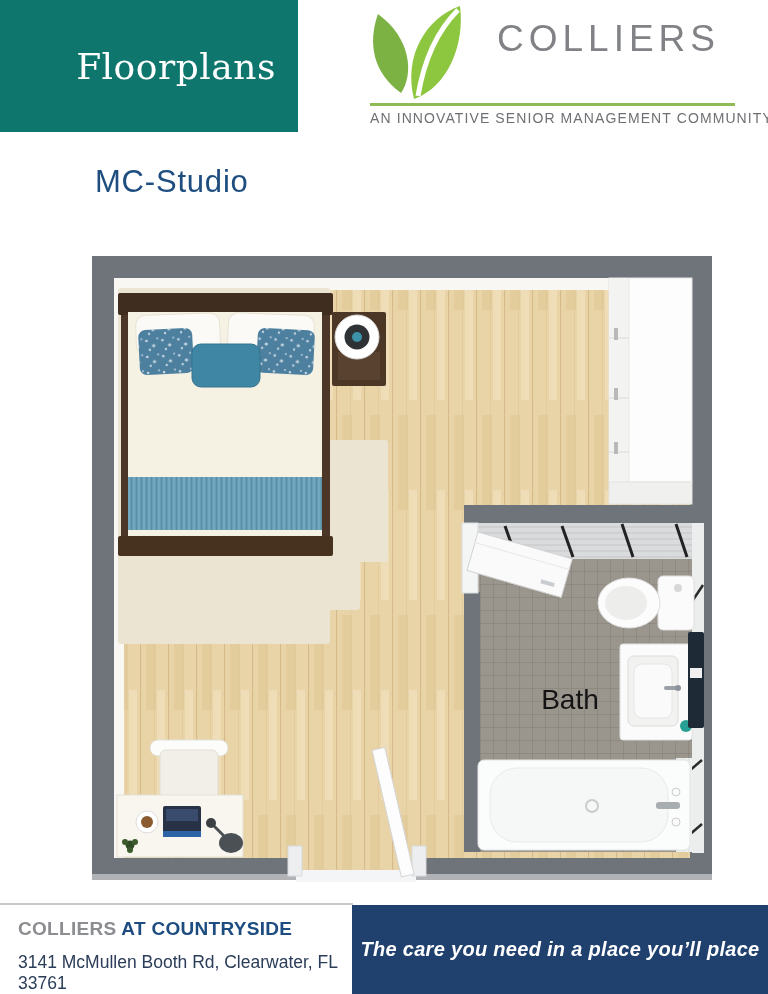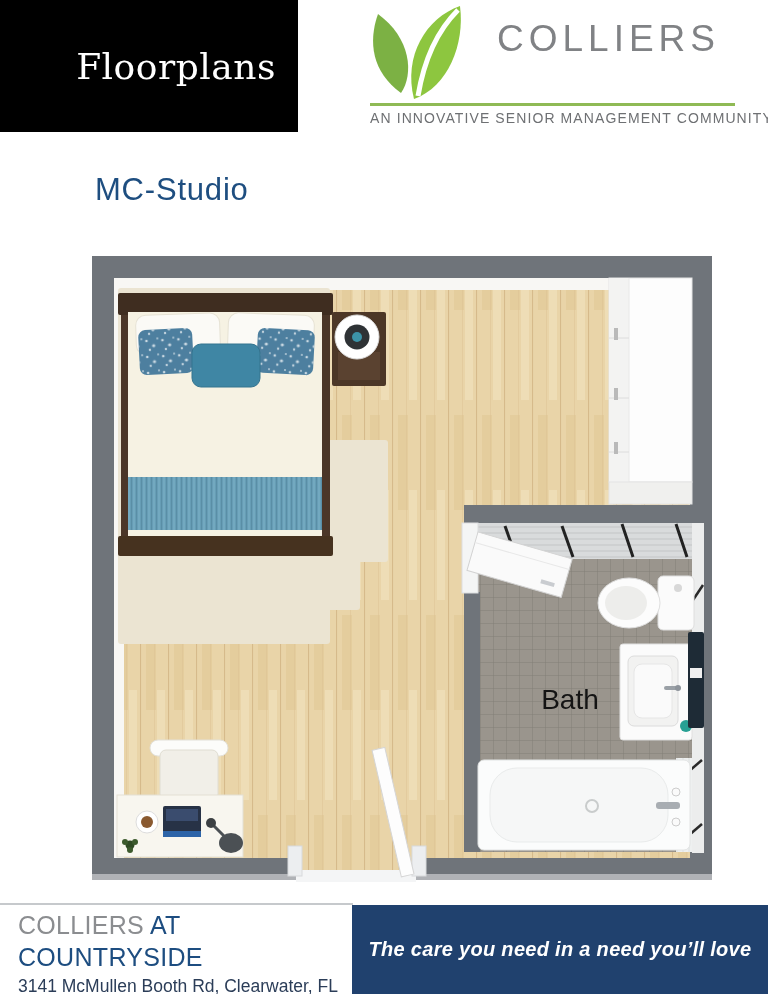--- a/index.html
+++ b/index.html
@@ -1,39 +1,39 @@
 <!DOCTYPE html>
 <html><head>
 <meta charset="utf-8">
 <style>
   html,body{margin:0;padding:0;background:#e9e9e9;}
   .page{position:relative;width:768px;height:994px;background:#ffffff;overflow:hidden;
         font-family:"Liberation Sans",sans-serif;margin:0 auto;}
 
   
-  .banner{position:absolute;left:0;top:0;width:298px;height:132px;background:#000000;
+  .banner{position:absolute;left:0;top:0;width:298px;height:132px;background:#0f766e;
           display:flex;align-items:center;justify-content:center;padding-left:54px;box-sizing:border-box;}
   .banner span{font-family:"DejaVu Serif",serif;font-weight:500;font-size:36px;color:#ffffff;letter-spacing:.5px;}
 
   .logo{position:absolute;left:360px;top:0;width:400px;height:140px;}
   .leaves{position:absolute;left:8px;top:4px;width:104px;height:100px;}
   .logo-name{position:absolute;left:137px;top:18px;font-size:37px;font-weight:400;color:#808285;letter-spacing:5px;}
   .logo-sub{position:absolute;left:134px;top:60px;font-size:29px;font-weight:700;color:#1d4d80;letter-spacing:.5px;}
   .logo-rule{position:absolute;left:10px;top:103px;width:365px;height:3px;background:#8fba55;}
   .logo-tagline{position:absolute;left:10px;top:110px;font-size:14px;color:#6e7073;letter-spacing:1.1px;white-space:nowrap;}
 
-  .plan-title{position:absolute;left:95px;top:172px;margin:0;font-size:31px;font-weight:500;
+  .plan-title{position:absolute;left:95px;top:164px;margin:0;font-size:31px;font-weight:500;
               color:#1e4e80;letter-spacing:.8px;}
 
   .plan-svg{position:absolute;left:84px;top:250px;width:640px;height:640px;}
 
   
   .footer-rule{position:absolute;left:0;top:903px;width:353px;height:2px;background:#c6c9cc;}
   .contact{position:absolute;left:18px;top:909px;width:330px;}
-  .community{font-size:25px;font-weight:400;letter-spacing:.3px;line-height:32px;}
+  .community{font-size:19px;font-weight:700;letter-spacing:.3px;line-height:40px;}
   .community .c-gray{color:#8b8d90;}
   .community .c-navy{color:#1d4d80;}
   .address{font-size:17.5px;font-weight:500;color:#2b3d58;margin-top:3px;}
   .tagline-box{position:absolute;left:352px;top:905px;width:416px;height:89px;background:#20416e;
                display:flex;align-items:center;justify-content:center;}
   .tagline-box span{color:#ffffff;font-style:italic;font-weight:600;font-size:20px;letter-spacing:.3px;}
 </style>
 </head>
 <body>
 
@@ -237,16 +237,16 @@
   <div class="footer-rule"></div>
   <div class="contact">
     <div class="community">
       <span class="c-gray">COLLIERS</span>
       <span class="c-navy">AT COUNTRYSIDE</span>
     </div>
     <div class="address">3141 McMullen Booth Rd, Clearwater, FL 33761</div>
 
   </div>
   <div class="tagline-box">
-    <span>The care you need in a need you’ll love</span>
+    <span>The care you need in a place you’ll place</span>
   </div>
 
 </div>
 
 </body></html>

